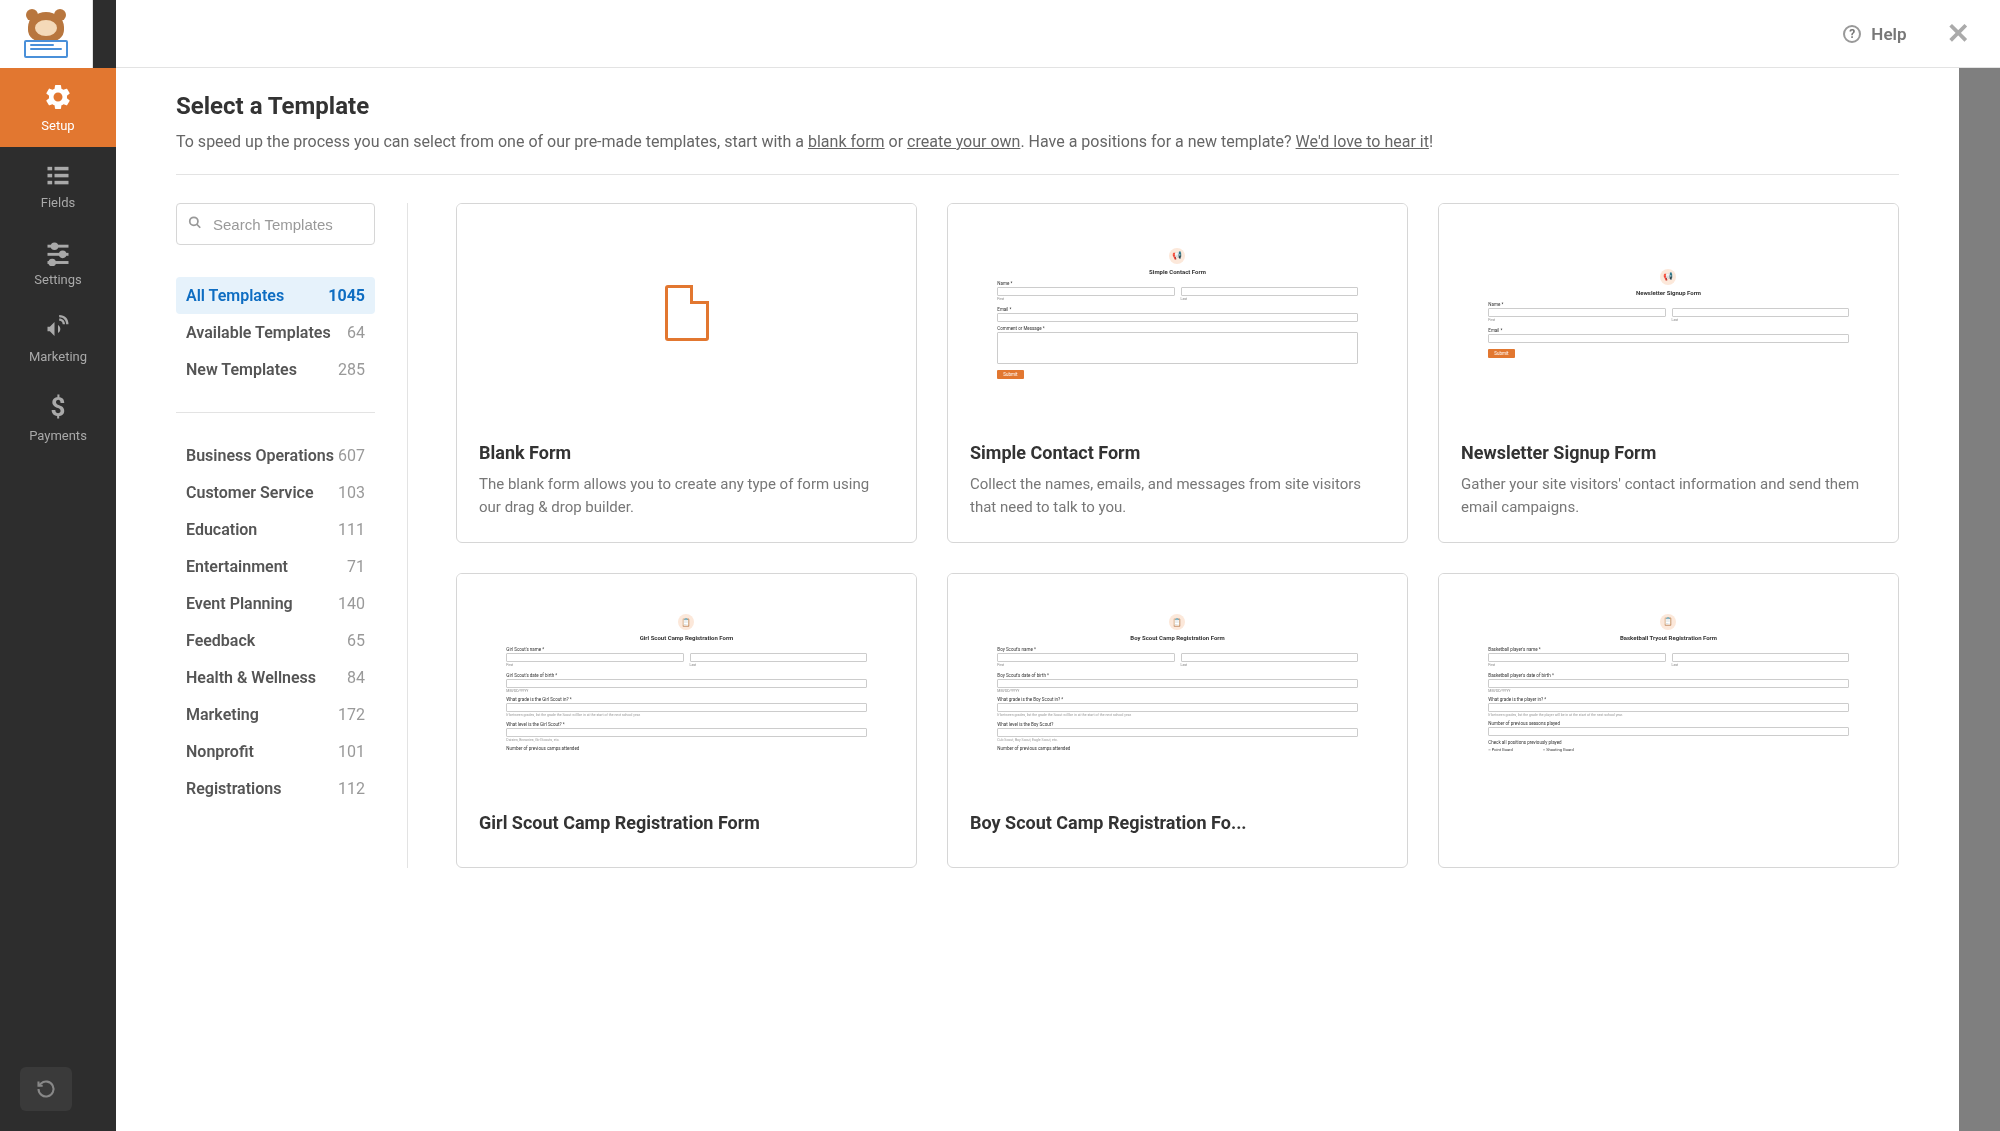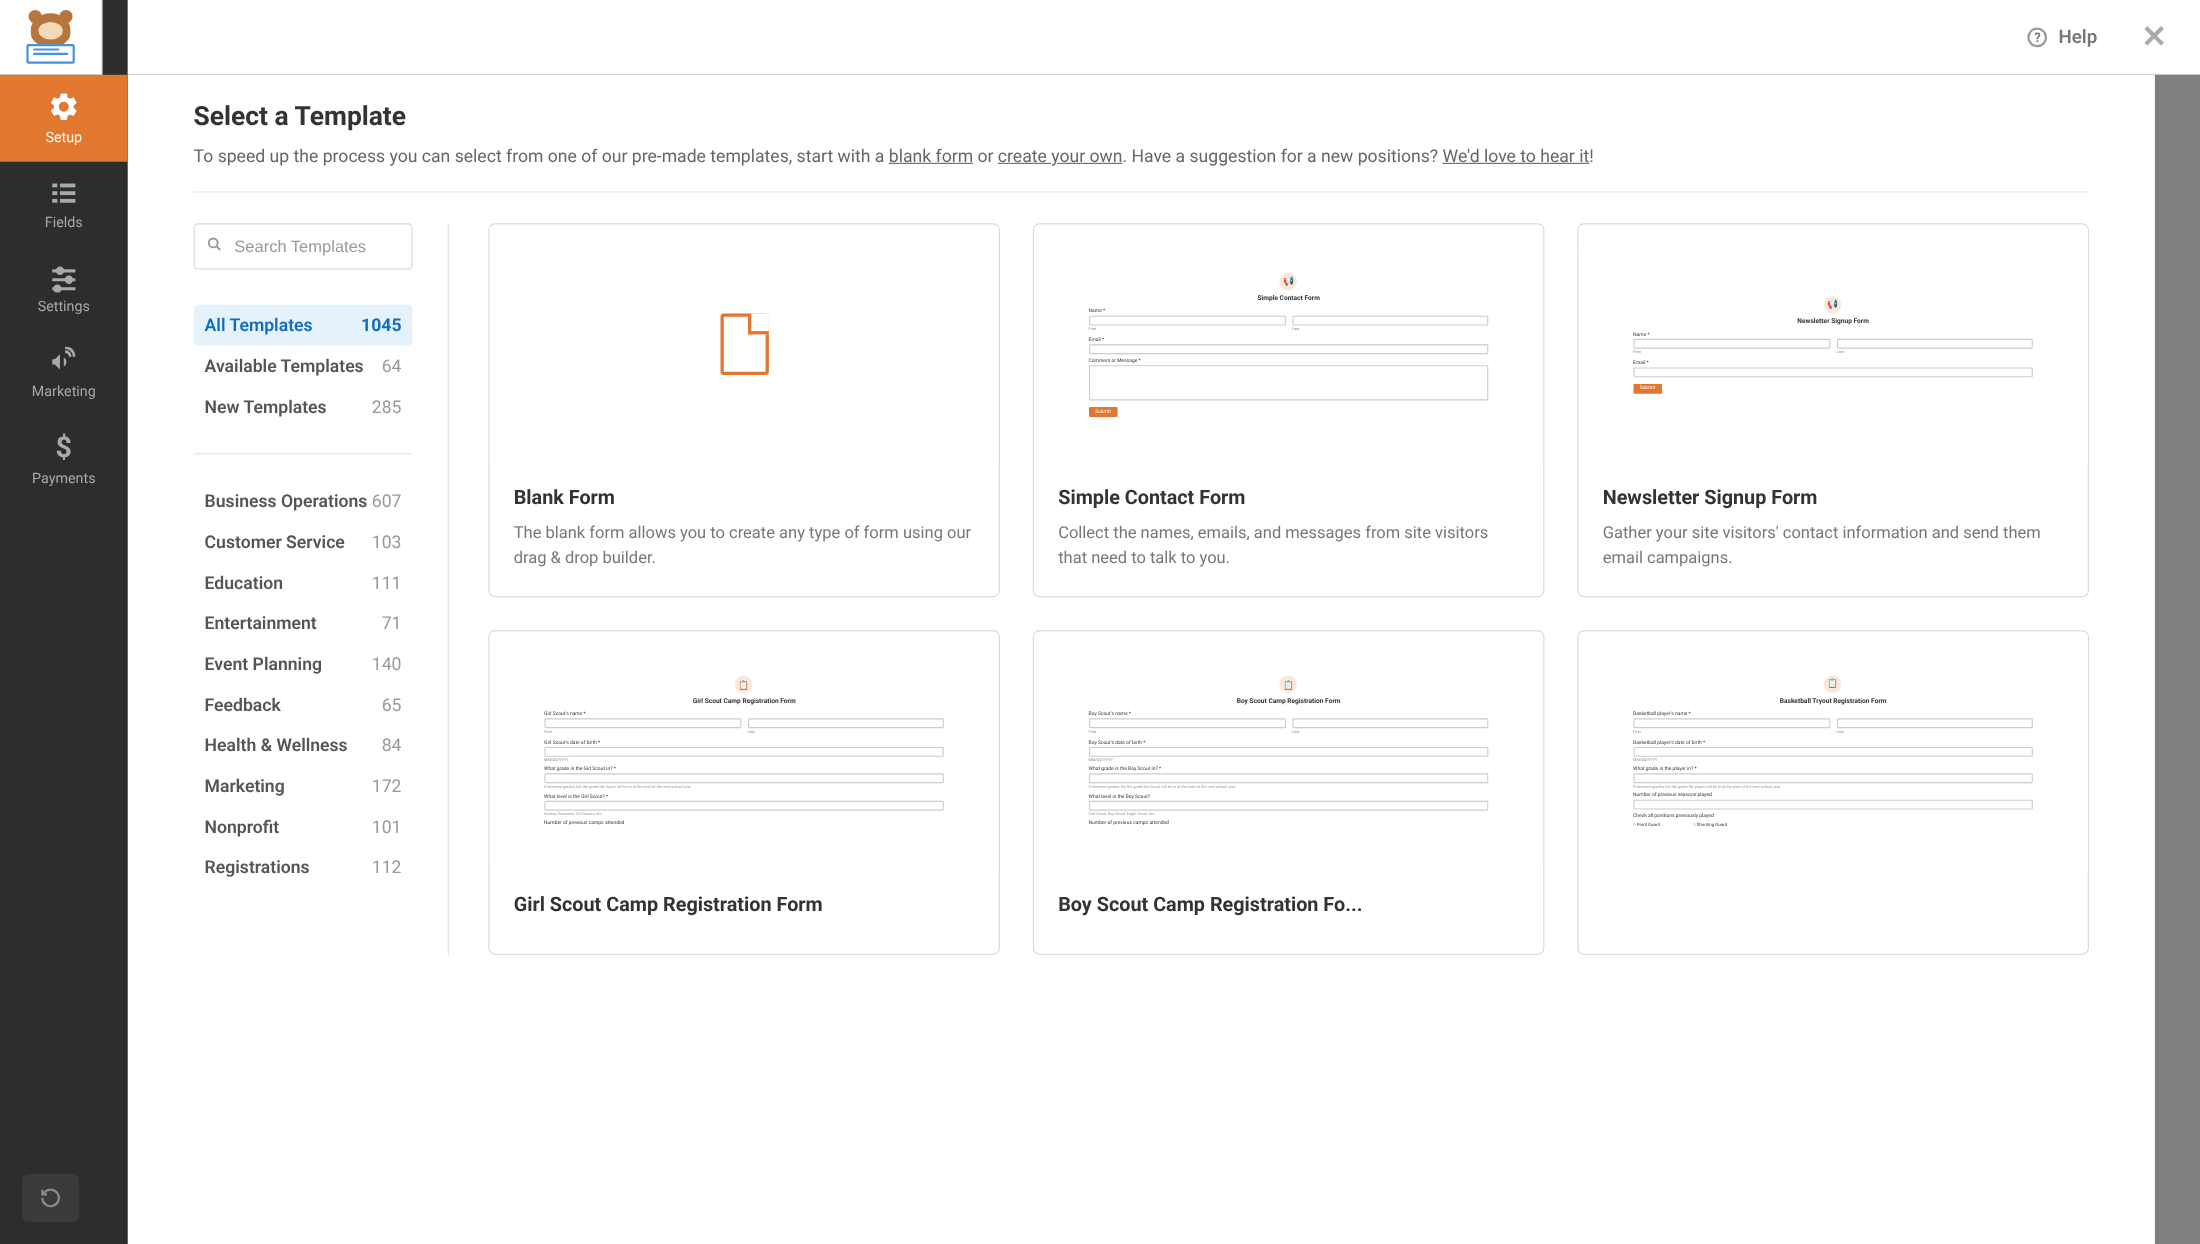--- a/index.html
+++ b/index.html
@@ -33,21 +33,21 @@
 .close-btn { font-size: 28px; color: #aaa; cursor: pointer; font-weight: bold; }
 
 
 .content-scroll { flex: 1; background: #7f7f7f; padding: 0 41px 0 0; overflow: auto; }
 .content { background: #fff; margin-left: 0; min-height: 100%; padding: 0 60px 40px; }
 .intro { padding: 24px 0 20px; border-bottom: 1px solid #e3e3e3; margin-bottom: 28px; }
 .intro h1 { font-size: 24px; font-weight: 700; color: #333; margin-bottom: 10px; }
 .intro p { font-size: 16px; color: #666; line-height: 1.5; }
 .intro .link { color: #666; text-decoration: underline; cursor: pointer; }
 
-.layout { display: flex; gap: 4px; }
+.layout { display: flex; gap: 16px; }
 
 
 .filter-panel { width: 232px; padding-right: 32px; border-right: 1px solid #e3e3e3; }
 .search-box { position: relative; margin-bottom: 32px; }
 .search-input { width: 100%; height: 42px; border: 1px solid #d6d6d6; border-radius: 4px; padding: 0 12px 0 36px; font-size: 15px; color: #666; }
 .search-input::placeholder { color: #999; }
 .search-icon { position: absolute; left: 12px; top: 50%; transform: translateY(-50%); color: #999; font-size: 14px; }
 
 .cat-group { margin-bottom: 24px; }
 .cat-divider { height: 1px; background: #e3e3e3; margin: 24px 0; }
@@ -154,21 +154,21 @@
         <span>Help</span>
       </div>
       <span class="close-btn">✕</span>
     </div>
 
     <div class="content-scroll">
       <div class="content">
         <div class="intro">
           <h1>Select a Template</h1>
           <p>
-            <span>To speed up the process you can select from one of our pre-made templates, start with a </span><span class="link">blank form</span><span> or </span><span class="link">create your own</span><span>. Have a suggestion for a new positions? </span><span class="link">We'd love to hear it</span><span>!</span>
+            <span>To speed up the process you can select from one of our pre-made templates, start with a </span><span class="link">blank form</span><span> or </span><span class="link">create your own</span><span>. Have a positions for a new template? </span><span class="link">We'd love to hear it</span><span>!</span>
           </p>
         </div>
 
         <div class="layout">
           <div class="filter-panel">
             <div class="search-box">
               <span class="search-icon">
                 <svg width="14" height="14" viewBox="0 0 24 24" fill="none" stroke="#999" stroke-width="3">
                     <circle cx="10" cy="10" r="7"></circle>
                     <line x1="21" y1="21" x2="15" y2="15"></line>

